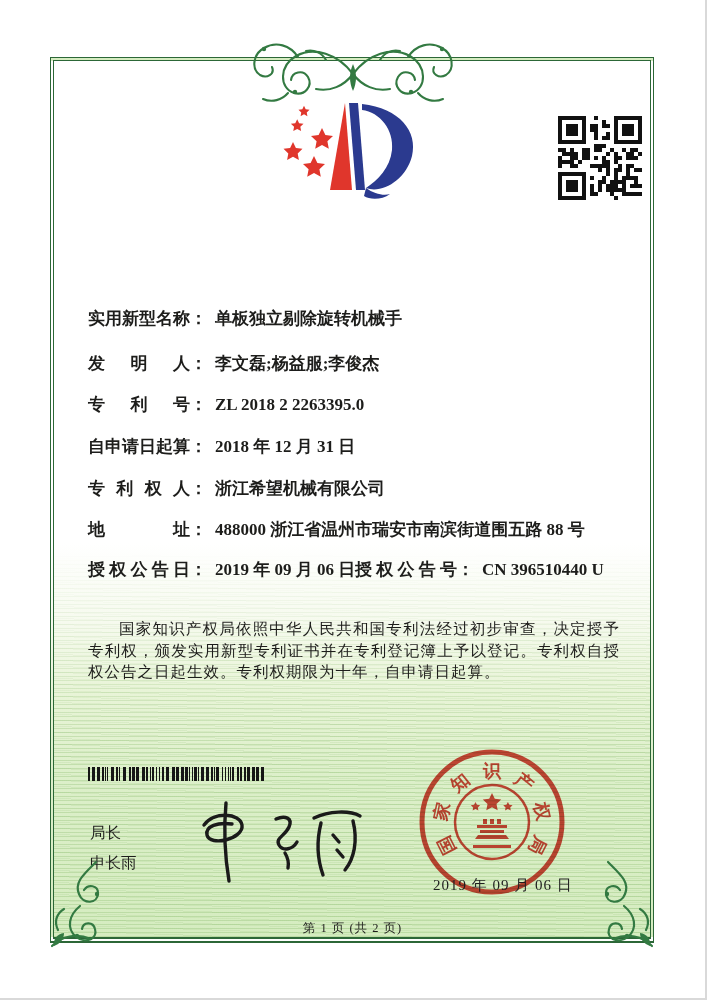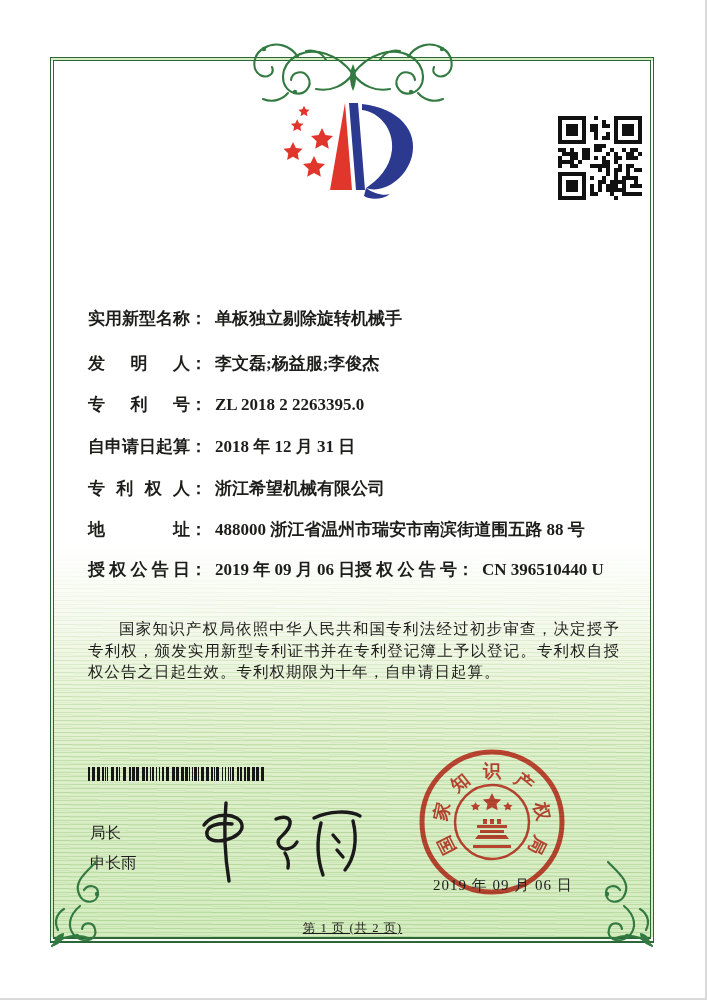--- a/index.html
+++ b/index.html
@@ -31,21 +31,21 @@
   .body-text{position:absolute;left:88px;top:588px;width:532px;font-size:15.5px;
              line-height:21.5px;letter-spacing:1px;text-align:justify;margin-top:30px;}
   .body-text p{margin:0;text-indent:2em;}
   .barcode{position:absolute;left:88px;top:767px;width:178px;height:14px;display:flex;overflow:hidden;}
   .barcode i{display:block;background:#161616;height:100%;}
   .barcode u{display:block;height:100%;}
   .signer{position:absolute;left:90px;top:818px;font-size:15.5px;line-height:30px;}
   .signature{position:absolute;left:188px;top:793px;width:180px;height:95px;z-index:5;}
   .seal{position:absolute;left:417px;top:747px;width:150px;height:150px;opacity:.93;mix-blend-mode:multiply;z-index:4;}
   .seal-date{position:absolute;left:433px;top:876px;font-size:15px;letter-spacing:1px;z-index:6;color:#1f1f1f;}
-  .footer{position:absolute;left:0;top:920px;width:100%;text-align:center;font-size:12.5px;letter-spacing:1px;text-decoration:underline;}
+  .footer{position:absolute;left:0;top:920px;width:100%;text-align:center;font-size:12.5px;letter-spacing:1px;}
   .orn-top{position:absolute;left:248px;top:36px;width:210px;height:70px;z-index:3;}
   .orn-bl{position:absolute;left:46px;top:860px;width:60px;height:88px;z-index:3;}
   .orn-br{position:absolute;left:598px;top:860px;width:60px;height:88px;z-index:3;transform:scaleX(-1);}
 </style>
 </head>
 <body>
 
 <div class="page">
 
   <div class="frame">

